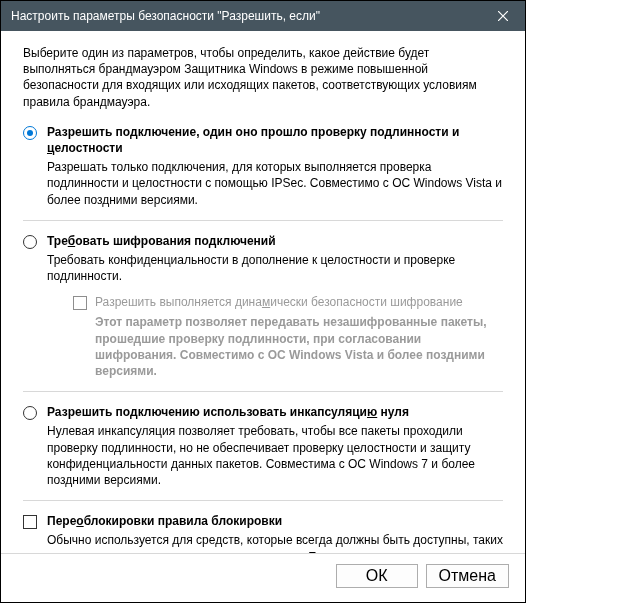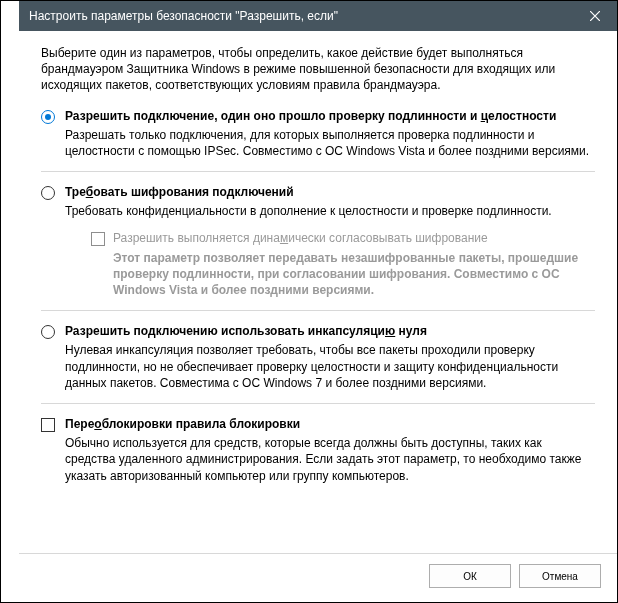--- a/index.html
+++ b/index.html
@@ -5,27 +5,26 @@
   * { box-sizing: border-box; margin: 0; padding: 0; }
   body {
     font-family: "Segoe UI", Tahoma, sans-serif;
     font-size: 12px;
     background: #fff;
     width: 618px;
     height: 603px;
     overflow: hidden;
   }
   .window {
-    width: 618px;
+    width: 526px;
     height: 603px;
     border: 1px solid #000;
     background: #fff;
     display: flex;
     flex-direction: column;
-    padding-left: 18px;
   }
   .titlebar {
     height: 30px;
     background: #46555f;
     color: #fff;
     display: flex;
     align-items: center;
     padding-left: 10px;
     font-size: 12px;
     flex-shrink: 0;
@@ -92,21 +91,21 @@
     display: flex;
     justify-content: flex-end;
     gap: 8px;
   }
   .btn {
     min-width: 82px;
     height: 24px;
     background: #fdfdfd;
     border: 1px solid #adadad;
     font-family: inherit;
-    font-size: 10px;
+    font-size: 16px;
     cursor: pointer;
     padding: 0 12px;
   }
   input[type=radio] {
     appearance: none;
     width: 14px; height: 14px;
     border: 1px solid #333;
     border-radius: 50%;
     position: relative;
     background: #fff;
@@ -162,21 +161,21 @@
       <div class="option-body">
         <div class="option-title">
           <span>Тре</span><span class="ul">б</span><span>овать шифрования подключений</span>
         </div>
         <div class="option-desc">Требовать конфиденциальности в дополнение к целостности и проверке подлинности.</div>
 
         <div class="subopt">
           <div class="row">
             <input type="checkbox" disabled="" style="">
             <span class="sublabel">
-              <span>Разрешить выполняется дина</span><span class="ul">м</span><span>ически согласовывать шифрование</span>
+              <span>Разрешить выполняется дина</span><span class="ul">м</span><span>ически безопасности шифрование</span>
             </span>
           </div>
           <div class="subdesc">Этот параметр позволяет передавать незашифрованные пакеты, прошедшие проверку подлинности, при согласовании шифрования. Совместимо с ОС Windows Vista и более поздними версиями.</div>
         </div>
       </div>
     </div>
 
     <hr class="sep">
 
     <div class="option">

